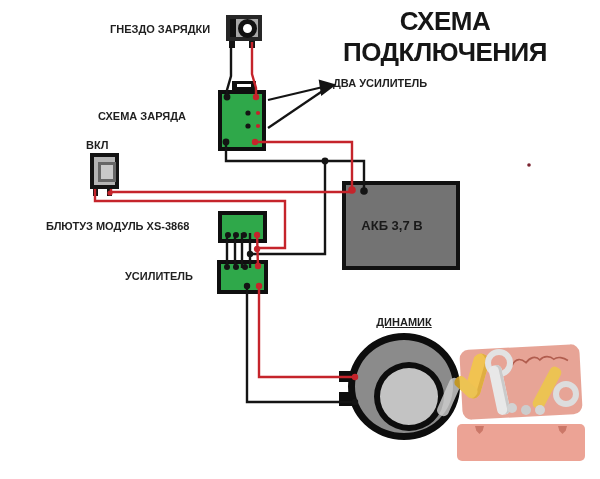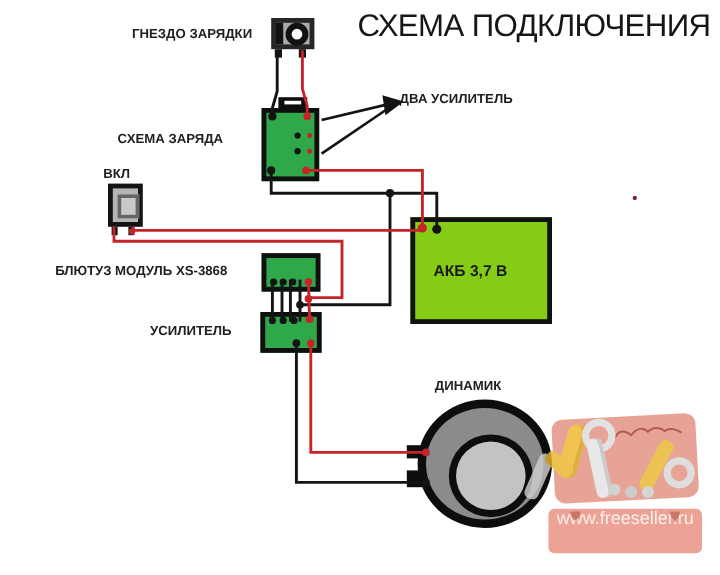--- a/index.html
+++ b/index.html
@@ -3,21 +3,21 @@
 <meta charset="utf-8">
 <style>
   html,body{margin:0;padding:0;}
   body{width:600px;height:479px;position:relative;background:#ffffff;overflow:hidden;
        font-family:"Liberation Sans","DejaVu Sans",sans-serif;}
   .abs{position:absolute;}
   .lbl{position:absolute;font-size:11px;font-weight:bold;color:#1f1f1f;line-height:12px;z-index:3;white-space:nowrap;}
   .right{text-align:left;}
   .center{text-align:center;}
 
-  #title{left:296px;top:6px;width:298px;text-align:center;font-size:26px;font-weight:normal;
+  #title{left:296px;top:6px;width:298px;text-align:center;font-size:26px;font-weight:bold;
          color:#161616;letter-spacing:-0.5px;z-index:3;}
 
   
   #socket{left:226px;top:15px;width:36px;height:26px;background:#262626;z-index:2;}
   #socket .inner{position:absolute;left:4px;top:4px;right:4px;bottom:4px;background:#a8a8a8;}
   #socket .bar{position:absolute;left:4px;top:4px;width:6px;height:18px;background:#111;}
   #socket .ring{position:absolute;left:12px;top:4px;width:9px;height:9px;background:#fff;
                 border:5px solid #111;border-radius:50%;}
   .leg{position:absolute;width:6px;height:7px;background:#141414;z-index:2;}
 
@@ -28,21 +28,21 @@
   #charge-tab .slot{position:absolute;left:5px;top:3px;width:14px;height:3px;background:#fff;}
   #bt-module{left:218px;top:211px;width:41px;height:24px;}
   #amp-module{left:217px;top:260px;width:43px;height:26px;}
 
   
   #switch{left:90px;top:153px;width:29px;height:36px;background:#141414;z-index:2;}
   #switch .pad{position:absolute;left:4px;top:4px;right:4px;bottom:4px;background:#b5b5b5;}
   #switch .key{position:absolute;left:8px;top:9px;width:12px;height:14px;background:#c9c9c9;border:3px solid #666;}
 
   
-  #battery{left:342px;top:181px;width:110px;height:81px;background:#84cc16;border:4px solid #111;
+  #battery{left:342px;top:181px;width:110px;height:81px;background:#737373;border:4px solid #111;
            display:flex;align-items:center;justify-content:center;z-index:1;}
   #battery span{font-size:13px;font-weight:bold;color:#1a1a1a;padding-right:18px;}
 
   
   #speaker-outer{left:348px;top:333px;width:98px;height:93px;background:#8b8b8b;
                  border:7px solid #0d0d0d;border-radius:50%;z-index:1;}
   #speaker-inner{left:374px;top:362px;width:58px;height:57px;background:#c3c3c3;
                  border:6px solid #0d0d0d;border-radius:50%;z-index:2;}
   .terminal{position:absolute;background:#0d0d0d;z-index:1;}
 
@@ -104,21 +104,21 @@
 <div id="battery" class="abs">
   <span>АКБ 3,7 В</span>
 </div>
 
 <div class="lbl right" style="left:46px;top:220px;width:154px;">БЛЮТУЗ МОДУЛЬ XS-3868</div>
 <div id="bt-module" class="module"></div>
 
 <div class="lbl right" style="left:125px;top:270px;width:84px;">УСИЛИТЕЛЬ</div>
 <div id="amp-module" class="module"></div>
 
-<div class="lbl center" style="left:350px;top:316px;width:80px;">ДИНАМИК</div>
+<div class="lbl center" style="left:364px;top:316px;width:80px;text-decoration:underline;">ДИНАМИК</div>
 <div id="speaker-outer" class="abs"></div>
 <div id="speaker-inner" class="abs"></div>
 <div class="terminal" style="left:339px;top:371px;width:14px;height:11px;"></div>
 <div class="terminal" style="left:339px;top:392px;width:13px;height:14px;"></div>
 
 <svg id="wires" width="600" height="479" viewBox="0 0 600 479">
 
   <g stroke="#141414" stroke-width="2.4" fill="none">
     <polyline points="231,42 231,76 227,90 227,97"></polyline>
     <polyline points="226,141 226,161 364,161 364,191"></polyline>
@@ -189,15 +189,14 @@
   <div class="tool sd-handle"></div>
   <div class="tool sd-handle2"></div>
   <div class="tool wr-head"></div>
   <div class="tool wr-bar"></div>
   <div class="tool wr-yellow"></div>
   <div class="tool wr-head2"></div>
   <div class="tool bits"></div>
   <div id="wm-box">
     <div class="clasp" style="left:18px;"></div>
     <div class="clasp" style="right:18px;"></div>
-    <div id="wm-site">www.freeseller.ru</div>
   </div>
 </div>
 
 </body></html>

